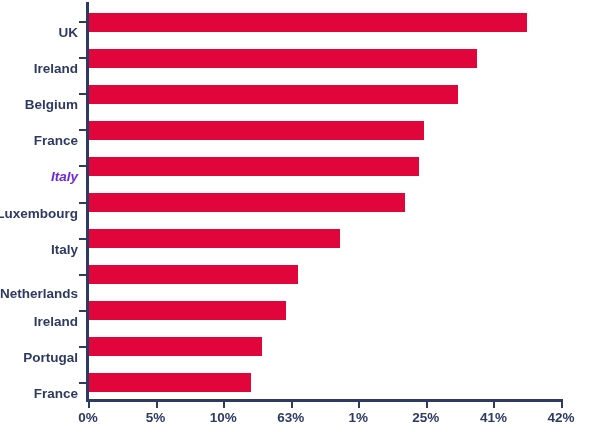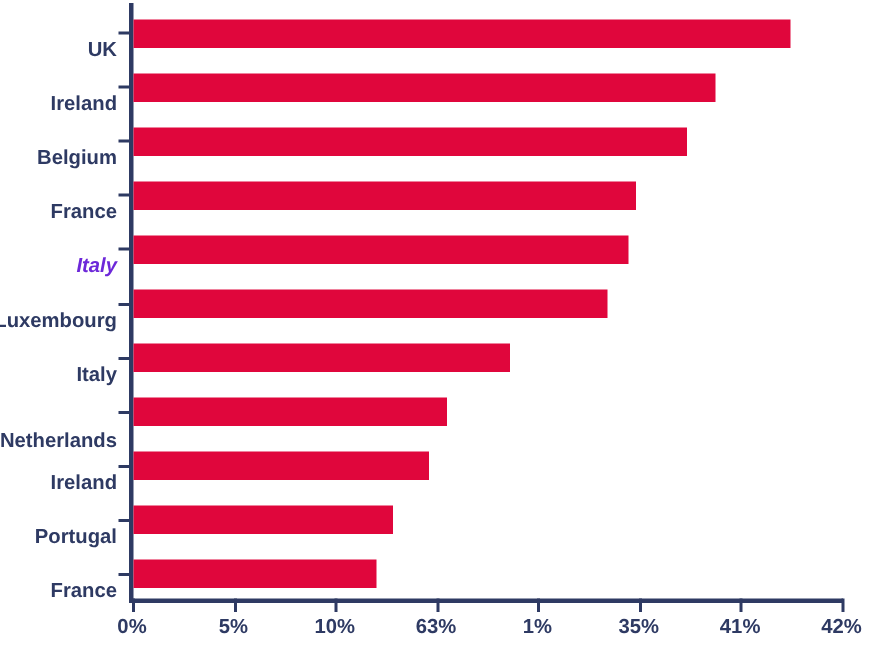--- a/index.html
+++ b/index.html
@@ -210,18 +210,18 @@
       <div class="xtick" style="left: 425.857px; background: rgb(46, 58, 99);"></div>
       <div class="xtick" style="left: 493.429px; background: rgb(46, 58, 99);"></div>
       <div class="xtick" style="left: 561px; background: rgb(46, 58, 99);"></div>
     </div>
   <div id="xticklabels-layer">
       <div class="xticklabel" style="left: 88px; color: rgb(46, 58, 99);">0%</div>
       <div class="xticklabel" style="left: 155.571px; color: rgb(46, 58, 99);">5%</div>
       <div class="xticklabel" style="left: 223.143px; color: rgb(46, 58, 99);">10%</div>
       <div class="xticklabel" style="left: 290.714px; color: rgb(46, 58, 99);">63%</div>
       <div class="xticklabel" style="left: 358.286px; color: rgb(46, 58, 99);">1%</div>
-      <div class="xticklabel" style="left: 425.857px; color: rgb(46, 58, 99);">35%</div>
+      <div class="xticklabel" style="left: 425.857px; color: rgb(46, 58, 99);">25%</div>
       <div class="xticklabel" style="left: 493.429px; color: rgb(46, 58, 99);">41%</div>
       <div class="xticklabel" style="left: 561px; color: rgb(46, 58, 99);">42%</div>
     </div>
 
 </div>
 
 </body></html>

